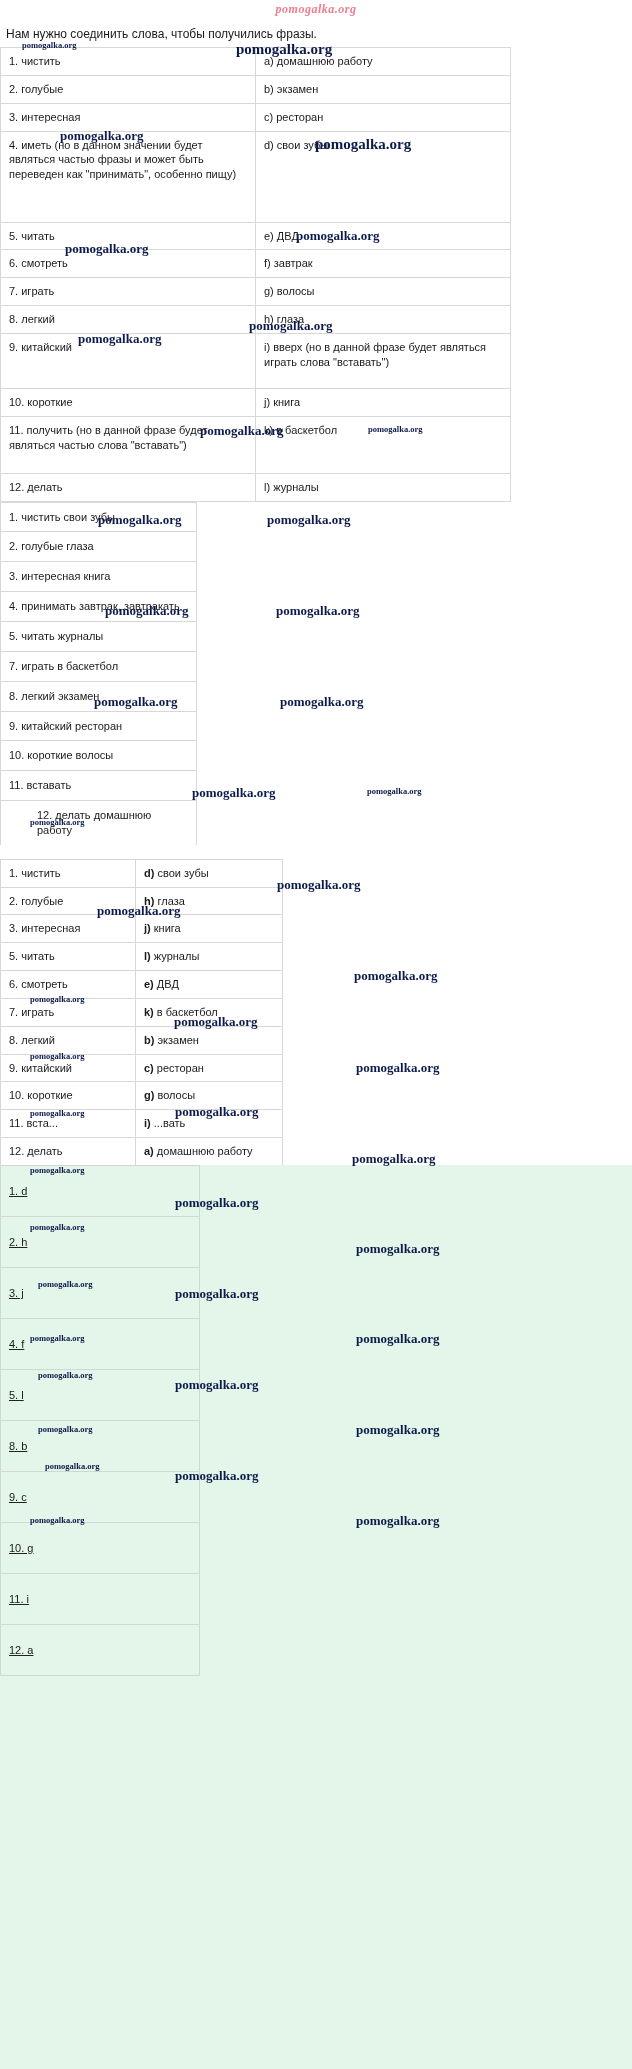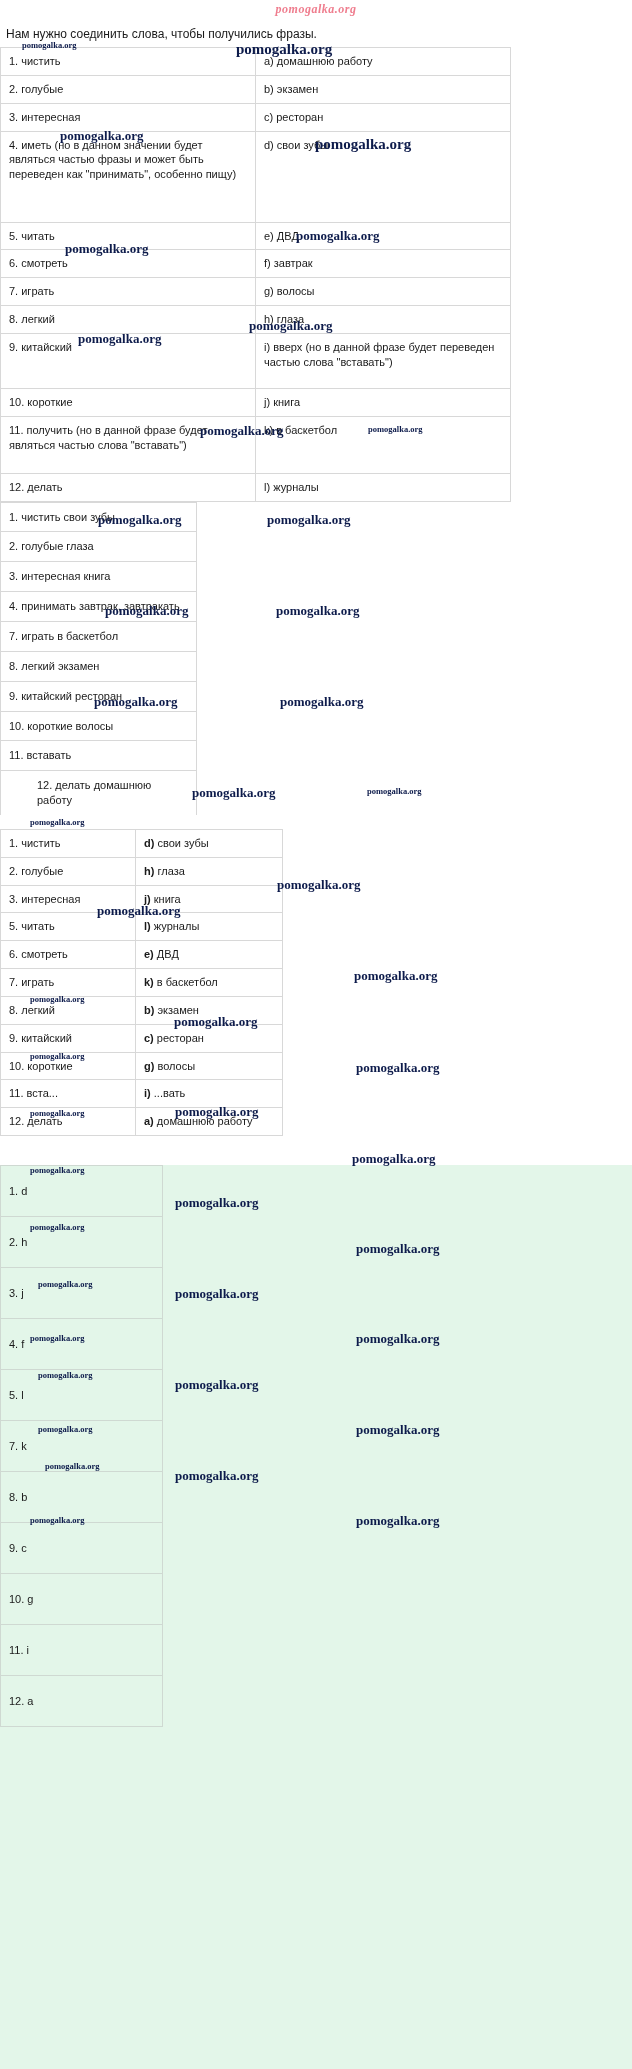--- a/index.html
+++ b/index.html
@@ -91,22 +91,23 @@
   .greenblock {
     position: absolute;
     left: 0;
     top: 1165px;
     width: 632px;
     height: 904px;
     background: #e3f6e9;
   }
   table.anstbl {
     border-collapse: collapse;
-    width: 163px;
+    width: 200px;
     table-layout: fixed;
+    text-decoration: underline;
   }
   table.anstbl td {
     border: 1px solid #cfd9d2;
     padding: 9px 8px 9px 8px;
     font-size: 11px;
     color: #1a1a1a;
     height: 32px;
     vertical-align: middle;
   }
   
@@ -162,21 +163,21 @@
         <tr>
           <td class="left">7. играть</td>
           <td class="right">g) волосы</td>
         </tr>
         <tr>
           <td class="left">8. легкий</td>
           <td class="right">h) глаза</td>
         </tr>
         <tr>
           <td class="left" style="height:42px;">9. китайский</td>
-          <td class="right">i) вверх (но в данной фразе будет переведен частью слова "вставать")</td>
+          <td class="right">i) вверх (но в данной фразе будет являться играть слова "вставать")</td>
         </tr>
         <tr>
           <td class="left">10. короткие</td>
           <td class="right">j) книга</td>
         </tr>
         <tr>
           <td class="left" style="height:44px;">11. получить (но в данной фразе будет являться частью слова "вставать")</td>
           <td class="right">k) в баскетбол</td>
         </tr>
         <tr>
@@ -196,20 +197,23 @@
         <tr>
             <td>2. голубые глаза</td>
           </tr>
         <tr>
             <td>3. интересная книга</td>
           </tr>
         <tr>
             <td>4. принимать завтрак, завтракать</td>
           </tr>
         <tr>
+            <td>5. читать журналы</td>
+          </tr>
+        <tr>
             <td>7. играть в баскетбол</td>
           </tr>
         <tr>
             <td>8. легкий экзамен</td>
           </tr>
         <tr>
             <td>9. китайский ресторан</td>
           </tr>
         <tr>
             <td>10. короткие волосы</td>
@@ -285,23 +289,20 @@
             <td>2. h</td>
           </tr>
         <tr>
             <td>3. j</td>
           </tr>
         <tr>
             <td>4. f</td>
           </tr>
         <tr>
             <td>5. l</td>
-          </tr>
-        <tr>
-            <td>7. k</td>
           </tr>
         <tr>
             <td>8. b</td>
           </tr>
         <tr>
             <td>9. c</td>
           </tr>
         <tr>
             <td>10. g</td>
           </tr>

